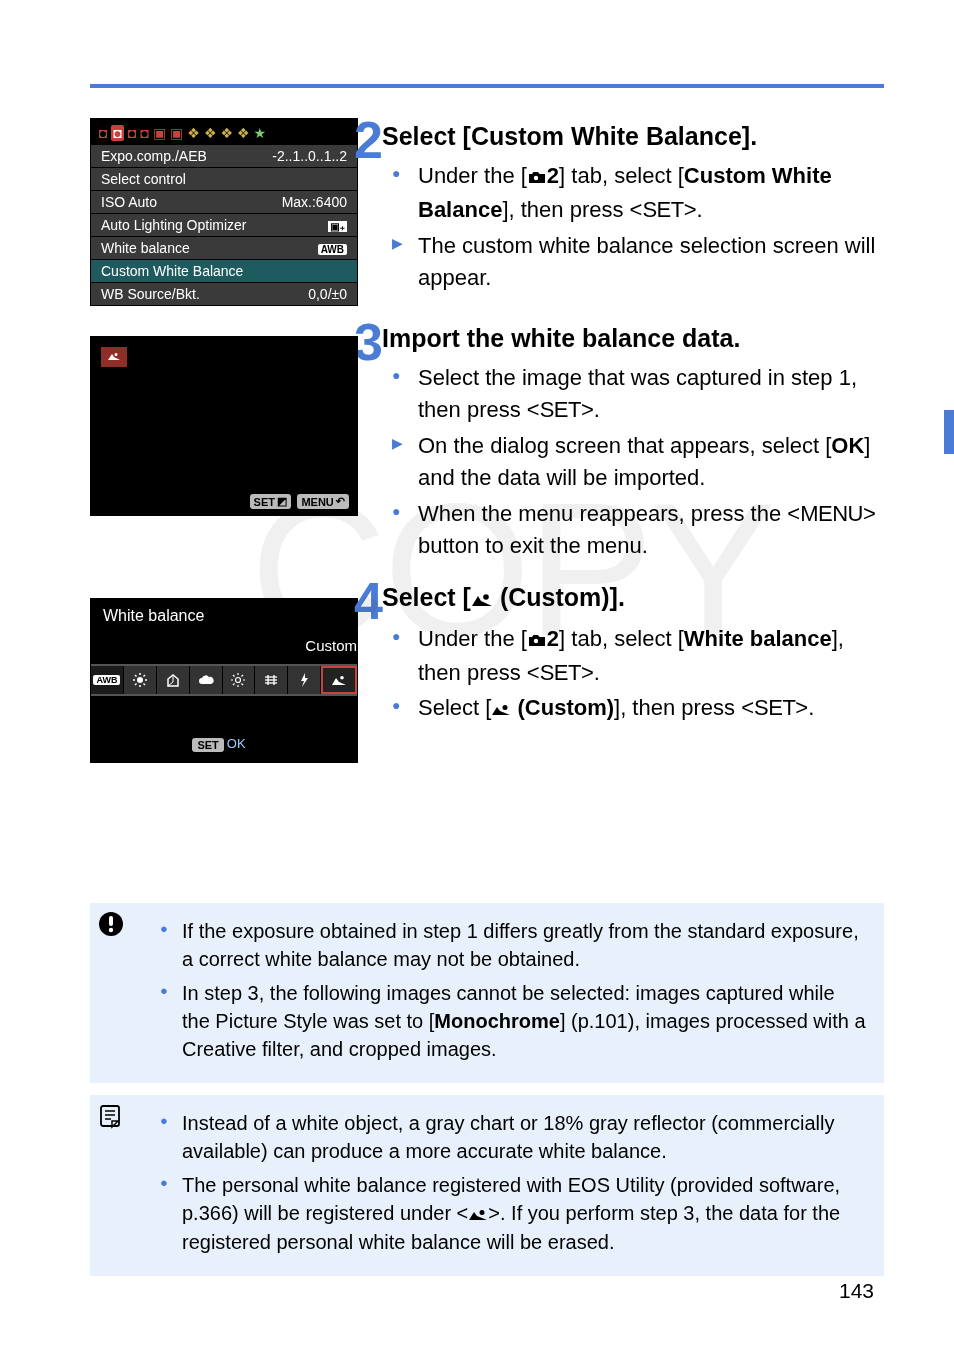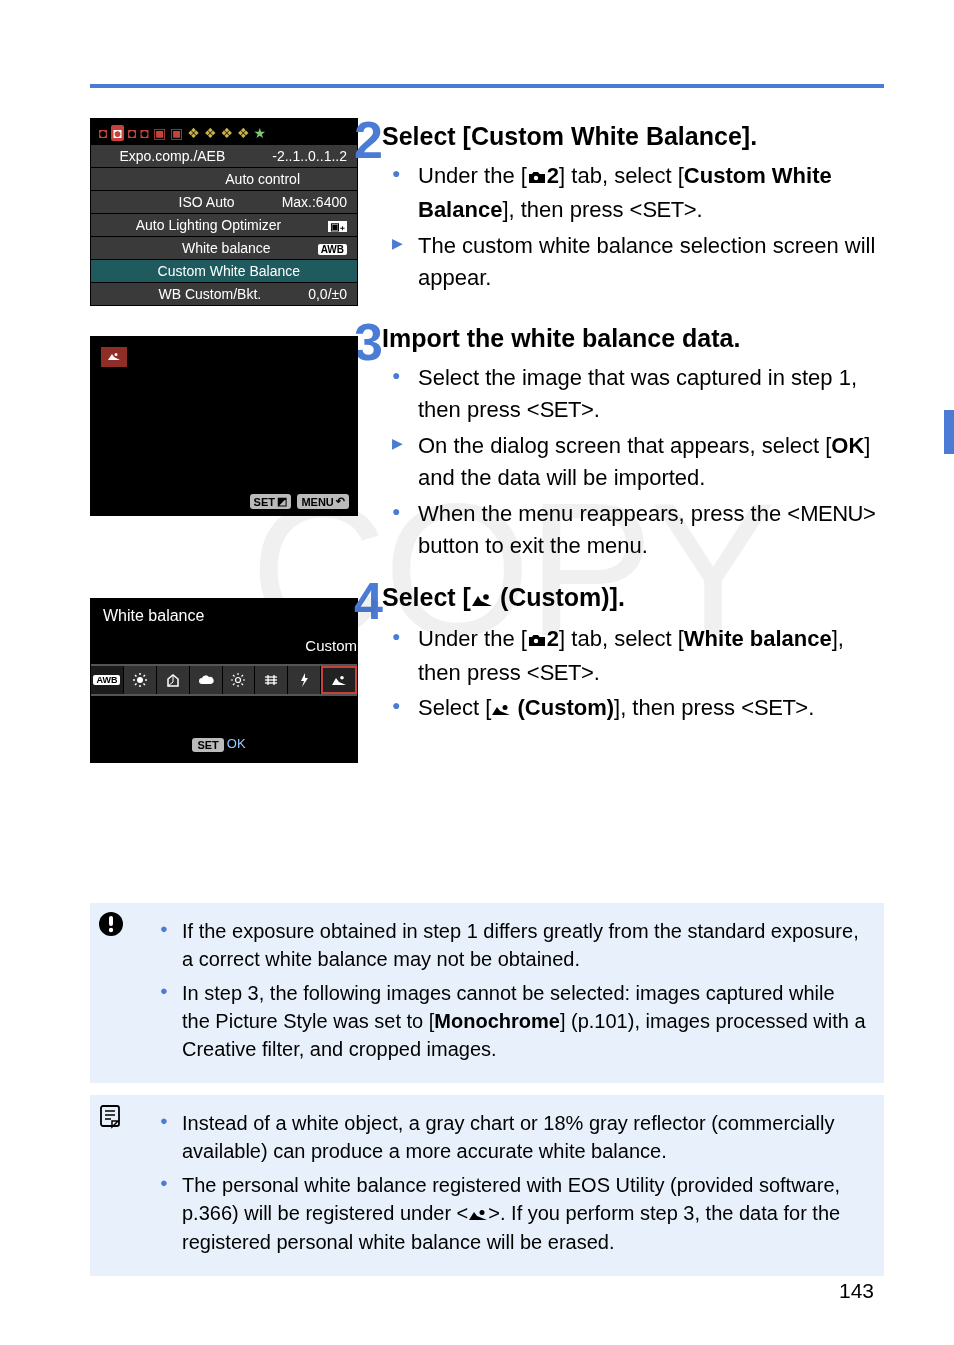--- a/index.html
+++ b/index.html
@@ -12,21 +12,21 @@
   .side-tab { position:absolute; right:0; top:410px; width:10px; height:44px; background:#4a7cd6;}
   .content { display: flex; gap: 22px; }
   .left { width: 270px; flex-shrink: 0; }
   .right { flex: 1; font-size: 22px; line-height: 1.45; }
   .screenshot { width: 268px; border: 1px solid #000; background: #000; color:#fff; font-size: 14px; margin-bottom: 30px; }
   .menu-tabs { display:flex; gap:4px; padding: 6px 8px 3px 8px; background:#000;}
   .menu-tabs span { color:#c8423c; font-size:14px;}
   .menu-tabs span.sel { background:#c8423c; color:#fff; padding:0 2px; border-radius:2px;}
   .menu-tabs span.tool { color:#c9b24a;}
   .menu-tabs span.star { color:#7dc96e;}
-  .menu-row { display:flex; justify-content:flex-end; padding: 3px 10px; background:#3a3a3a; border-top:1px solid #000;gap:47px;}
+  .menu-row { display:flex; justify-content:space-between; padding: 3px 10px; background:#3a3a3a; border-top:1px solid #000;gap:47px;}
   .menu-row.sel { background:#1e5a5e; }
   .menu-row .val { color:#fff; }
   .awb-badge { background:#fff; color:#000; font-size:10px; font-weight:bold; padding:0 3px; border-radius:2px;}
   .alo-badge { background:#fff; color:#000; font-size:10px; font-weight:bold; padding:0 2px;}
   .ss2 { height: 180px; background:#000; position:relative;}
   .ss2-thumb { position:absolute; top:10px; left:10px; width:26px; height:20px; background:#8f2d27; display:flex; align-items:center; justify-content:center;}
   .ss2-thumb-inner { color:#fff; font-size:10px; }
   .ss2-footer { position:absolute; bottom:6px; right:8px; display:flex; gap:6px;}
   .badge-g { background:#bbb; color:#000; font-size:11px; font-weight:bold; padding:1px 4px; border-radius:3px; display:flex; align-items:center; gap:2px;}
   .ss3 { background:#000; padding: 0; }
@@ -88,41 +88,41 @@
           <span class="tool">❖</span>
           <span class="tool">❖</span>
           <span class="star">★</span>
         </div>
 
         <div class="menu-row">
             <span>Expo.comp./AEB</span>
             <span class="val">-2..1..0..1..2</span>
           </div>
         <div class="menu-row">
-            <span>Auto control</span>
+            <span>Select control</span>
             <span class="val"></span>
           </div>
         <div class="menu-row">
             <span>ISO Auto</span>
             <span class="val">Max.:6400</span>
           </div>
         <div class="menu-row">
             <span>Auto Lighting Optimizer</span>
             <span class="val"><span class="alo-badge">▣₊</span></span>
           </div>
         <div class="menu-row">
             <span>White balance</span>
             <span class="val"><span class="awb-badge">AWB</span></span>
           </div>
         <div class="menu-row sel">
             <span>Custom White Balance</span>
             <span class="val"></span>
           </div>
         <div class="menu-row">
-            <span>WB Custom/Bkt.</span>
+            <span>WB Source/Bkt.</span>
             <span class="val">0,0/±0</span>
           </div>
       </div>
 
       <div class="screenshot ss2">
         <div class="ss2-thumb">
           <span class="ss2-thumb-inner">
             <svg width="14" height="10">
                 <path d="M1 9 L5 3 L7 6 L13 9 Z M9 2 A1.5 1.5 0 1 0 9 5 A1.5 1.5 0 1 0 9 2" fill="#fff"></path>
               </svg>

